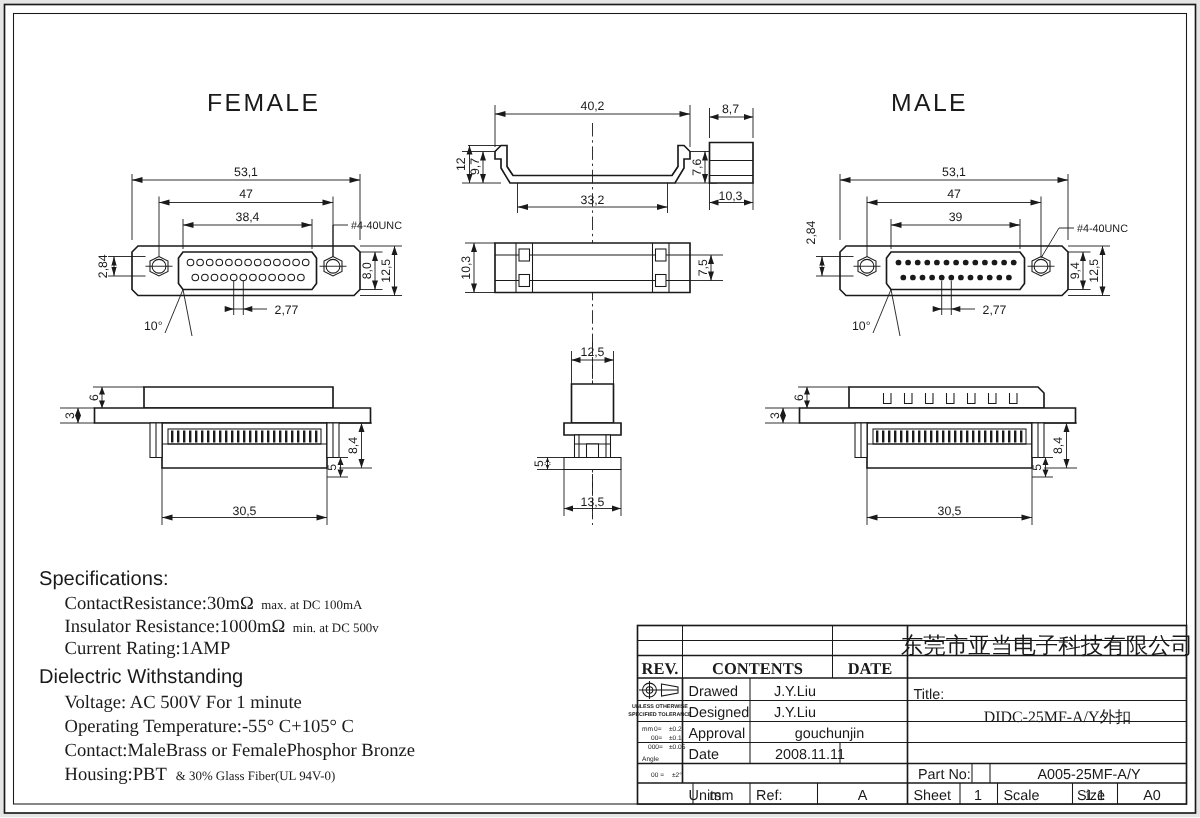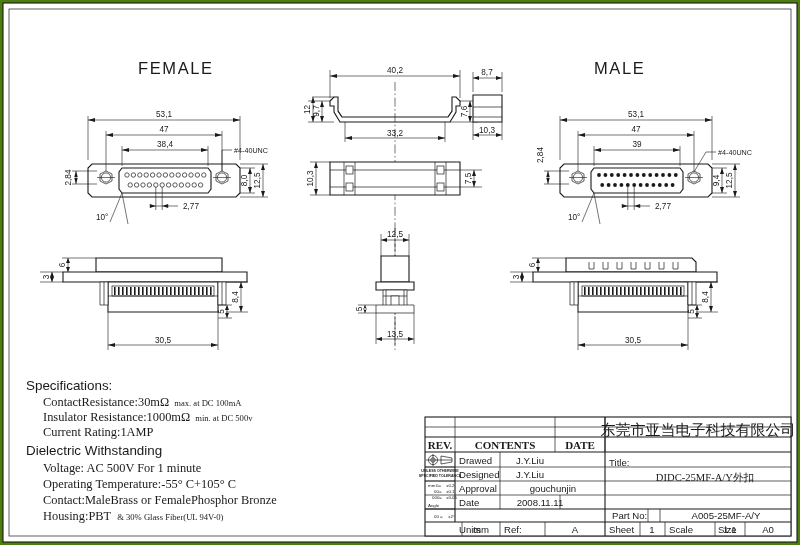--- a/index.html
+++ b/index.html
@@ -1,18 +1,18 @@
 <!DOCTYPE html>
 <html><head>
 <meta charset="utf-8">
 <style>
   html,body{margin:0;padding:0;background:#ffffff;}
   body{width:800px;height:545px;overflow:hidden;
        font-family:"Liberation Serif",serif;color:#000;}
-  #sheet{position:relative;width:800px;height:545px;background:#4d7c0f;}
+  #sheet{position:relative;width:800px;height:545px;background:#e5e5e5;}
   svg{display:block;}
   .ln{stroke:#1a1a1a;fill:none;}
   .thin{stroke-width:0.7;}
   .med{stroke-width:1.1;}
   .dim{stroke:#1a1a1a;stroke-width:0.6;fill:none;}
   .ctr{stroke:#1a1a1a;stroke-width:0.6;fill:none;
        stroke-dasharray:9 2.5 1.6 2.5;}
   .fillw{fill:#ffffff;}
   .fillk{fill:#1a1a1a;}
   text{fill:#1a1a1a;}

